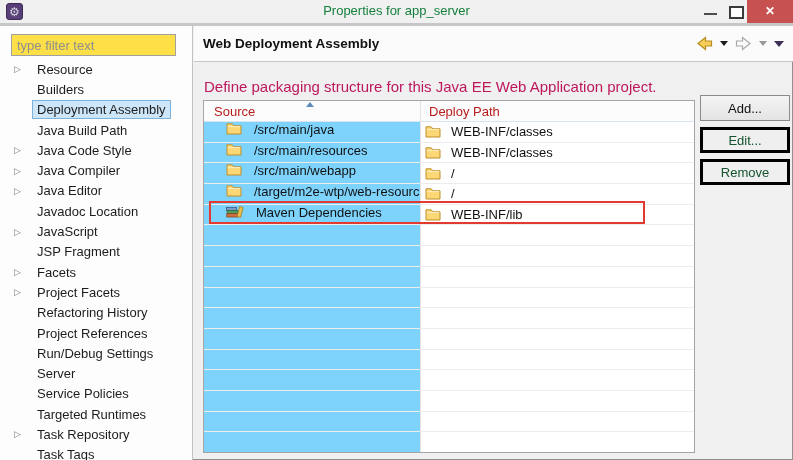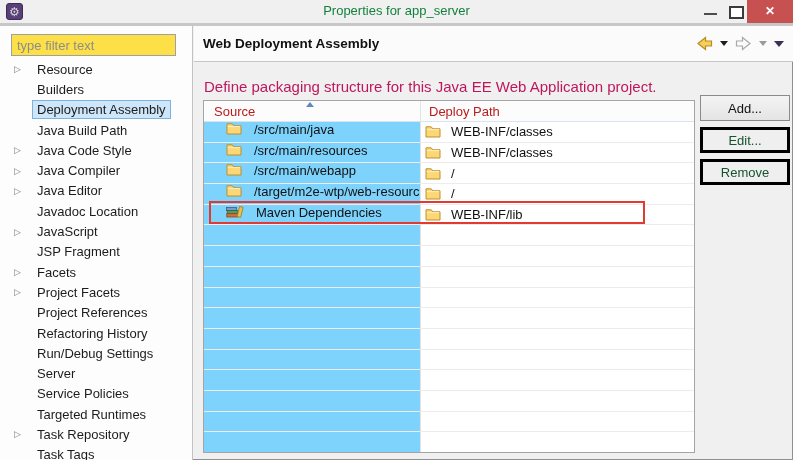--- a/index.html
+++ b/index.html
@@ -112,25 +112,25 @@
         <div class="tree-item">
           <span class="expander">▷</span>
           <span class="tree-label">Facets</span>
         </div>
         <div class="tree-item">
           <span class="expander">▷</span>
           <span class="tree-label">Project Facets</span>
         </div>
         <div class="tree-item">
           <span class="expander"></span>
+          <span class="tree-label">Refactoring History</span>
+        </div>
+        <div class="tree-item">
+          <span class="expander"></span>
           <span class="tree-label">Project References</span>
-        </div>
-        <div class="tree-item">
-          <span class="expander"></span>
-          <span class="tree-label">Refactoring History</span>
         </div>
         <div class="tree-item">
           <span class="expander"></span>
           <span class="tree-label">Run/Debug Settings</span>
         </div>
         <div class="tree-item">
           <span class="expander"></span>
           <span class="tree-label">Server</span>
         </div>
         <div class="tree-item">

